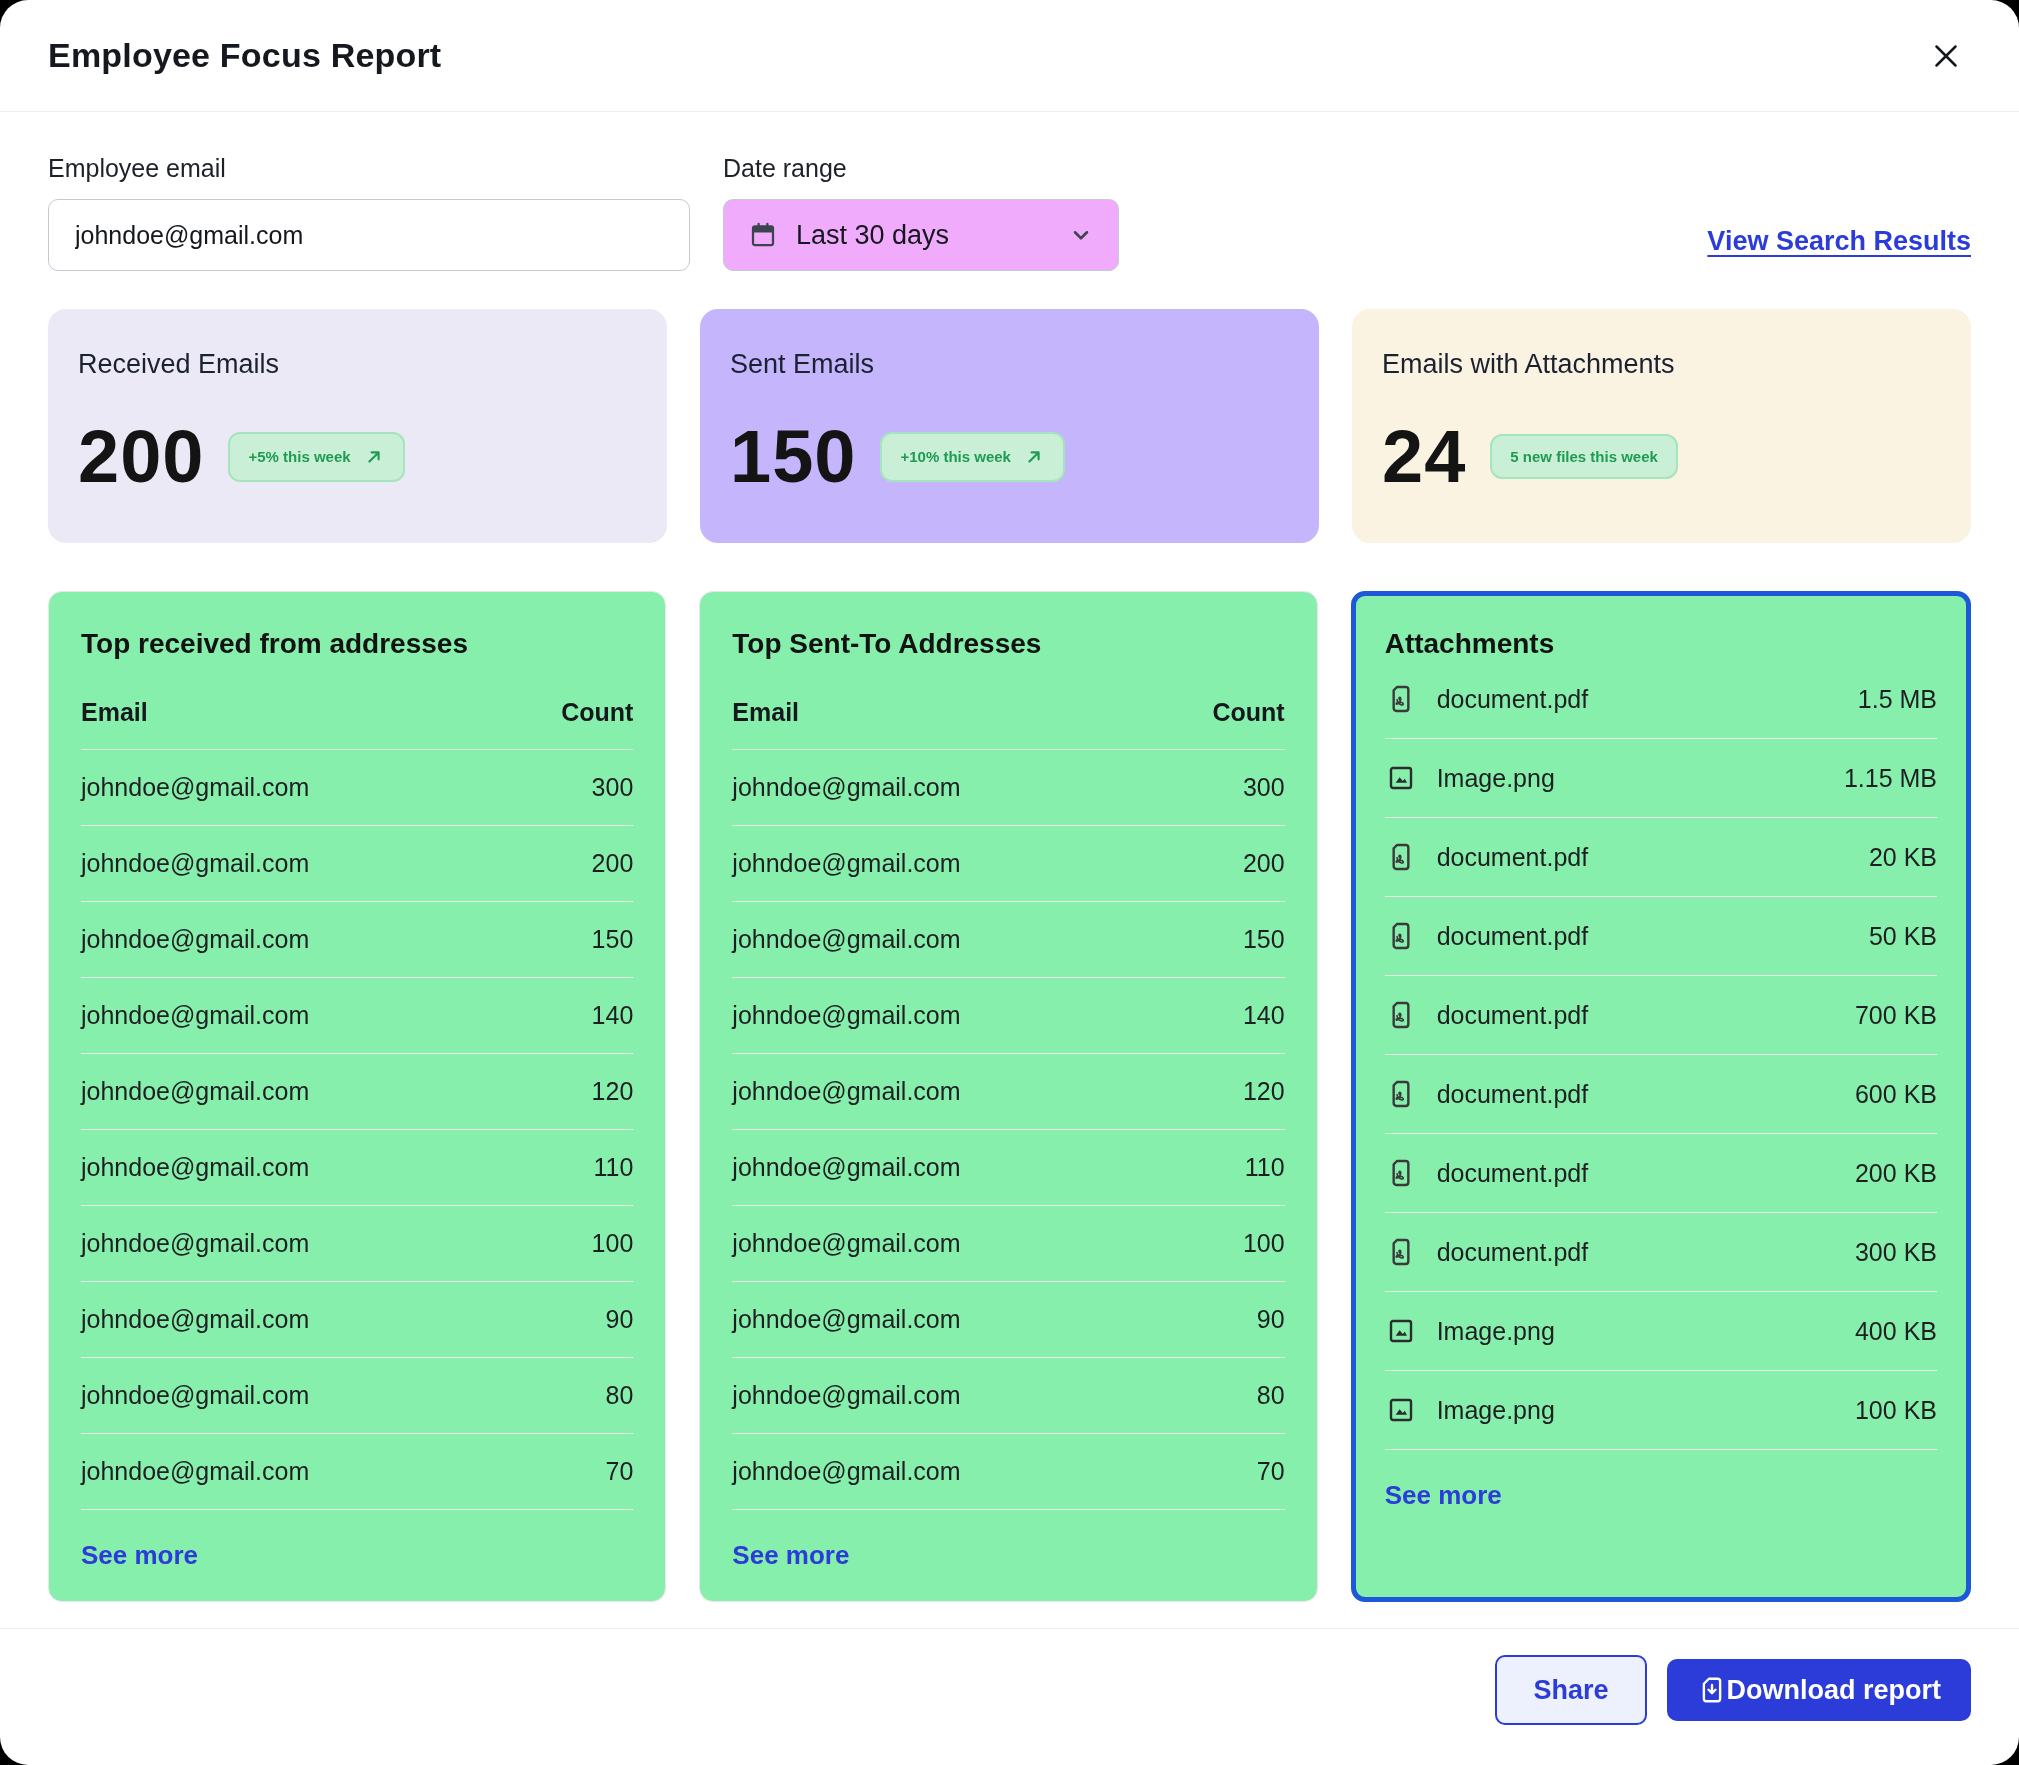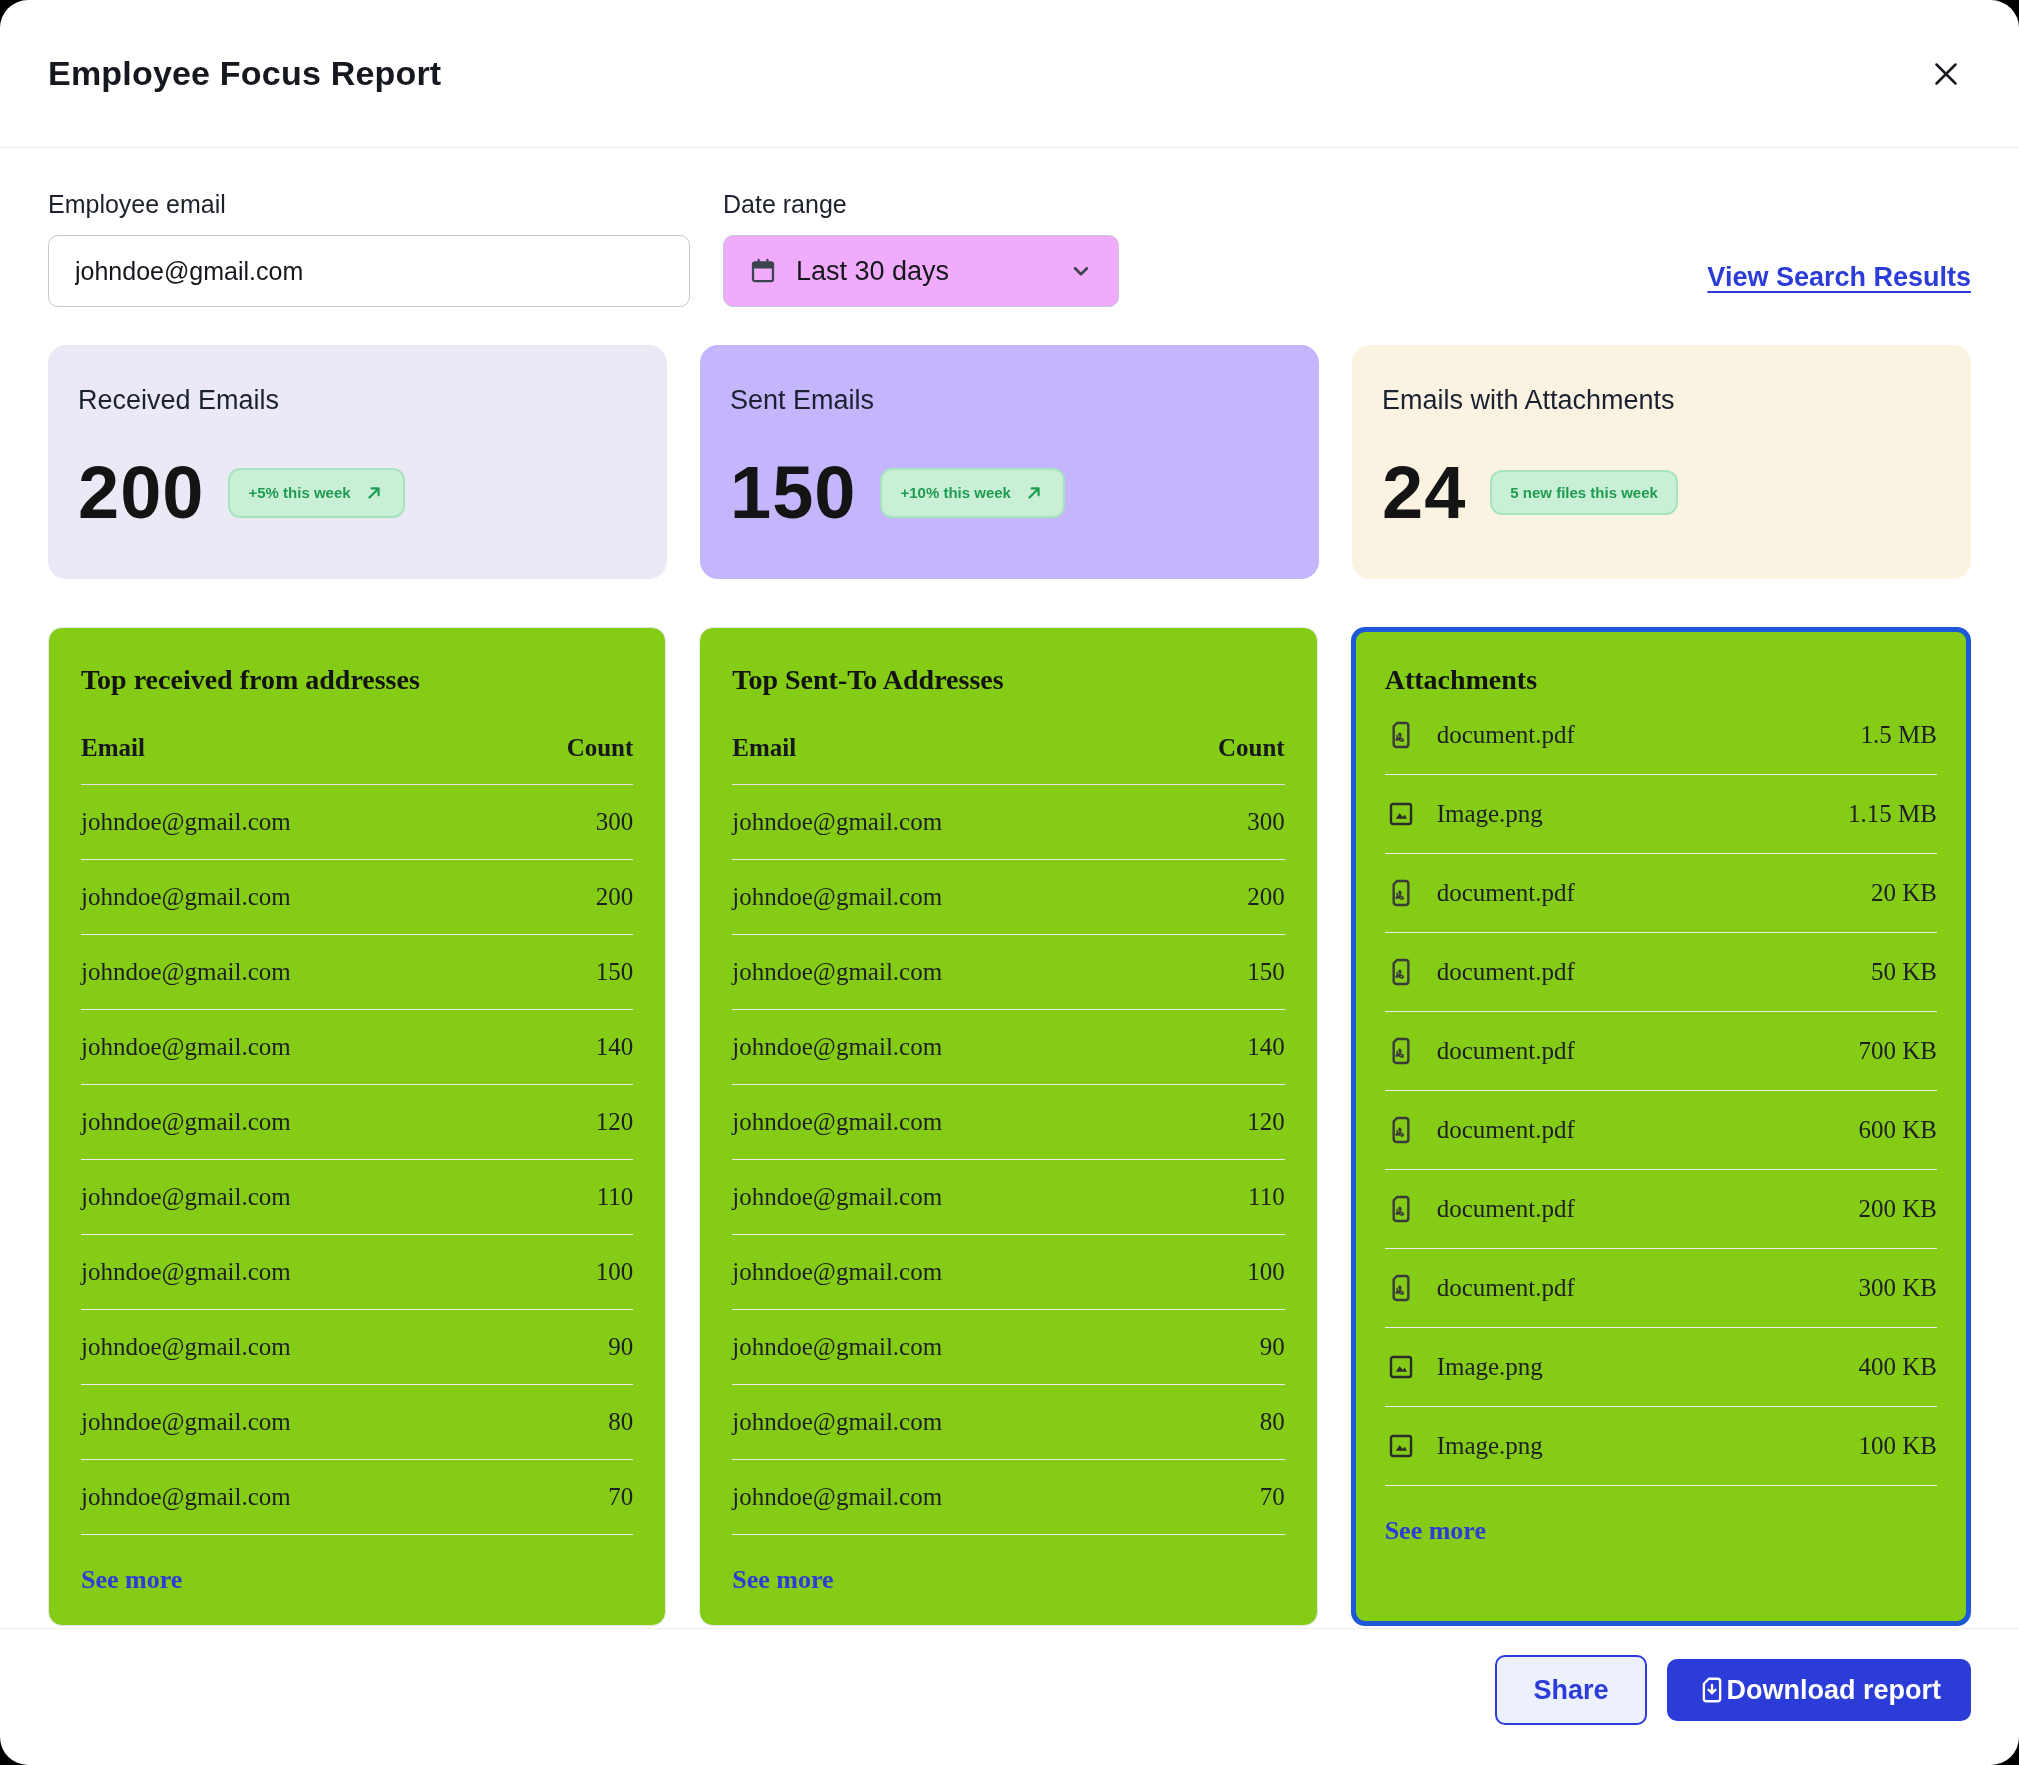--- a/index.html
+++ b/index.html
@@ -5,21 +5,21 @@
   * { box-sizing: border-box; margin: 0; padding: 0; }
   html, body { width: 2019px; height: 1765px; }
   body { background: #000; font-family: "Liberation Sans", sans-serif; }
   .modal {
     position: absolute; inset: 0; background: #fff; border-radius: 28px;
     overflow: hidden; display: flex; flex-direction: column;
   }
   
   .modal-header {
     display: flex; align-items: center; justify-content: space-between;
-    padding: 8px 48px; height: 148px; border-bottom: 1px solid #ededed; flex: 0 0 auto;
+    padding: 8px 48px; height: 112px; border-bottom: 1px solid #ededed; flex: 0 0 auto;
   }
   .modal-title { font-size: 34px; font-weight: bold; color: #15181e; letter-spacing: .2px; }
   .close-btn { background: none; border: none; cursor: pointer; display: flex; padding: 6px; }
   
   .filters { display: flex; align-items: flex-start; padding: 42px 48px 0 48px; }
   .field-label { font-size: 25px; color: #1c212b; margin-bottom: 16px; }
   .email-field-wrap { width: 642px; }
   .text-input {
     width: 100%; height: 72px; border: 1.5px solid #c2cad3; border-radius: 10px;
     font-family: "Liberation Sans", sans-serif; font-size: 25px; color: #14171c;
@@ -49,23 +49,22 @@
   .stat-value-row { display: flex; align-items: center; margin-top: 34px; }
   .stat-value { font-size: 74px; font-weight: bold; color: #141414; letter-spacing: 1px; }
   .stat-badge {
     display: inline-flex; align-items: center; gap: 12px; margin-left: 24px;
     background: #c9f0d6; border: 2px solid #a5e4bc; border-radius: 12px;
     padding: 12px 18px; font-size: 15px; font-weight: bold; color: #1f9b52;
   }
   
   .panels-row { display: flex; gap: 33px; padding: 0 48px; margin-top: 48px; align-items: stretch; }
   .panel {
-    flex: 1 1 0; background: #84cc16; border: 1.5px solid #e7e7ea; border-radius: 14px;
+    flex: 1 1 0; background: #86efac; border: 1.5px solid #e7e7ea; border-radius: 14px;
     padding: 36px 32px 30px 32px;
-    font-family: Liberation Serif, serif;
   }
   .panel.highlighted { border: 5px solid #1d58d8; padding: 32px 29px 27px 29px; }
   .panel-title { font-size: 28px; font-weight: bold; color: #131313; }
   .panel-cols {
     display: flex; justify-content: space-between; margin-top: 38px;
     padding-bottom: 22px; border-bottom: 1px solid #e2e2e2;
     font-size: 25px; font-weight: bold; color: #16181d;
   }
   .rows .row {
     display: flex; justify-content: space-between; align-items: center;

